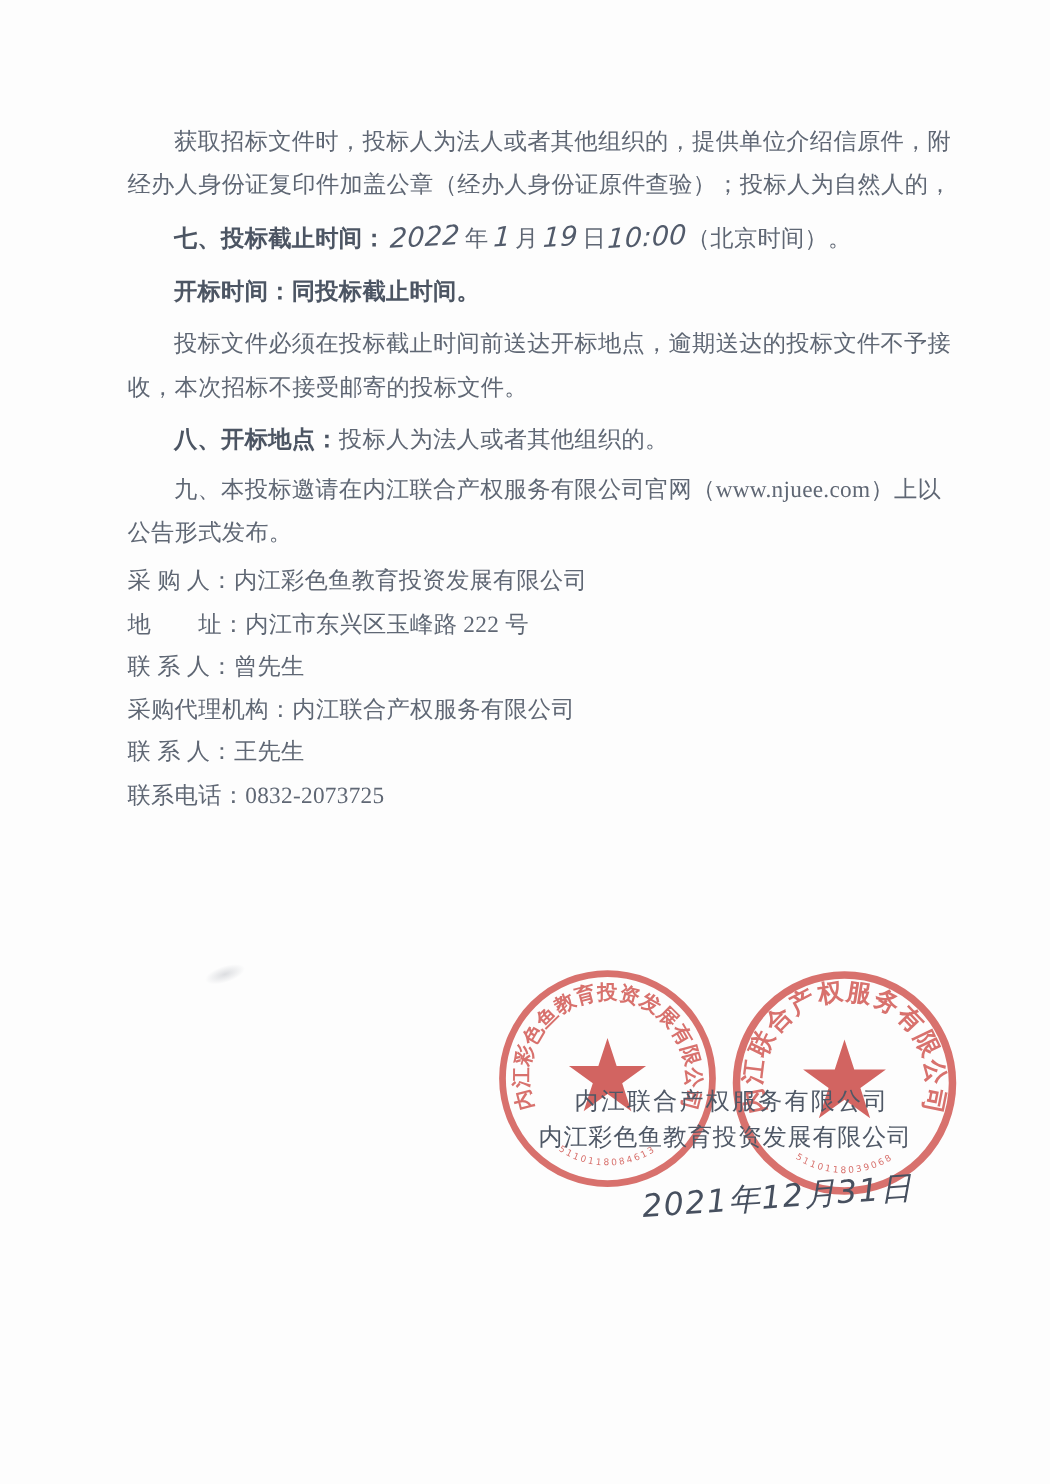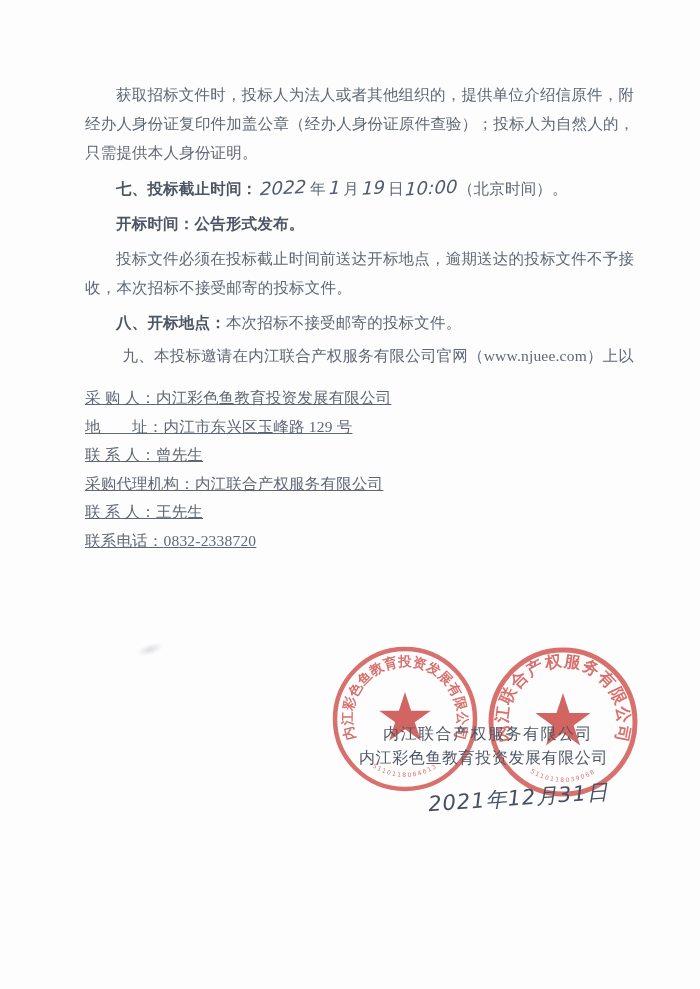--- a/index.html
+++ b/index.html
@@ -7,22 +7,22 @@
     position:relative; width:700px; height:989px; margin:0 auto;
     background:#fdfdfd; overflow:hidden;
     font-family:"Liberation Serif", serif;
     color:#5f6774;
   }
   .content { position:absolute; left:85px; top:80px; width:549px; font-size:15.5px; letter-spacing:.2px; }
   .line { line-height:29px; white-space:nowrap; }
   .indent { padding-left:31px; }
   .bold { font-weight:bold; color:#4c5563;font-family:Liberation Serif, serif; }
   .mt { margin-top:6px; }
-  .mt-sm { margin-top:4px;text-align:right; }
-  .contacts { margin-top:14px;text-decoration:underline; }
+  .mt-sm { margin-top:4px; }
+  .contacts { margin-top:4px; }
   .contact-line { line-height:28.5px; white-space:nowrap; }
   .hw {
     font-family:"DejaVu Sans", sans-serif; font-style:italic;
     color:#525b6b; display:inline-block; font-size:18px;
     transform:rotate(-3deg) skewX(-6deg); margin:0 3px;
   }
   .hw-time { margin-left:1px; margin-right:0; }
   .seal { position:absolute; opacity:.82; z-index:1; }
   #seal-left  { left:331px; top:645px; width:148px; height:148px; }
   #seal-right { left:487px; top:646px; width:152px; height:152px; }
@@ -45,50 +45,50 @@
 </head>
 <body>
 
 <div class="page">
 
   <div class="content">
 
     <div>
       <div class="line indent">获取招标文件时，投标人为法人或者其他组织的，提供单位介绍信原件，附</div>
       <div class="line">经办人身份证复印件加盖公章（经办人身份证原件查验）；投标人为自然人的，</div>
-      <div class="line">只需提供本人身份证明。</div>
     </div>
 
     <div class="line indent mt">
       <span class="bold">七、投标截止时间：</span><span class="hw">2022</span><span>年</span><span class="hw">1</span><span>月</span><span class="hw">19</span><span>日</span><span class="hw hw-time">10:00</span><span>（北京时间）。</span>
     </div>
 
-    <div class="line indent mt bold">开标时间：公告形式发布。</div>
+    <div class="line indent mt bold">开标时间：同投标截止时间。</div>
 
     <div class="mt">
       <div class="line indent">投标文件必须在投标截止时间前送达开标地点，逾期送达的投标文件不予接</div>
       <div class="line">收，本次招标不接受邮寄的投标文件。</div>
     </div>
 
     <div class="line indent mt">
-      <span class="bold">八、开标地点：</span><span>本次招标不接受邮寄的投标文件。</span>
+      <span class="bold">八、开标地点：</span><span>投标人为法人或者其他组织的。</span>
     </div>
 
     <div class="mt-sm">
       <div class="line indent">九、本投标邀请在内江联合产权服务有限公司官网（www.njuee.com）上以</div>
+      <div class="line">公告形式发布。</div>
     </div>
 
 
     <div class="contacts">
       <div class="contact-line"><span>采 购 人：</span><span>内江彩色鱼教育投资发展有限公司</span></div>
-      <div class="contact-line"><span>地　　址：</span><span>内江市东兴区玉峰路 129 号</span></div>
+      <div class="contact-line"><span>地　　址：</span><span>内江市东兴区玉峰路 222 号</span></div>
       <div class="contact-line"><span>联 系 人：</span><span>曾先生</span></div>
       <div class="contact-line"><span>采购代理机构：</span><span>内江联合产权服务有限公司</span></div>
       <div class="contact-line"><span>联 系 人：</span><span>王先生</span></div>
-      <div class="contact-line"><span>联系电话：</span><span>0832-2338720</span></div>
+      <div class="contact-line"><span>联系电话：</span><span>0832-2073725</span></div>
     </div>
   </div>
 
   <div class="smudge"></div>
 
   <svg id="seal-left" class="seal" viewBox="0 0 148 148">
     <circle cx="74" cy="74" r="70" fill="none" stroke="#d0534e" stroke-width="4.5"></circle>
     <polygon fill="#c94340" points="74,47 80.1,65.7 99.7,65.7 83.8,77.2 89.9,95.8 74,84.3 58.1,95.8 64.2,77.2 48.3,65.7 67.9,65.7"></polygon>
     <defs>
       <path id="arcL" d="M 26 96.4 A 53 53 0 1 1 122 96.4" fill="none"></path>

